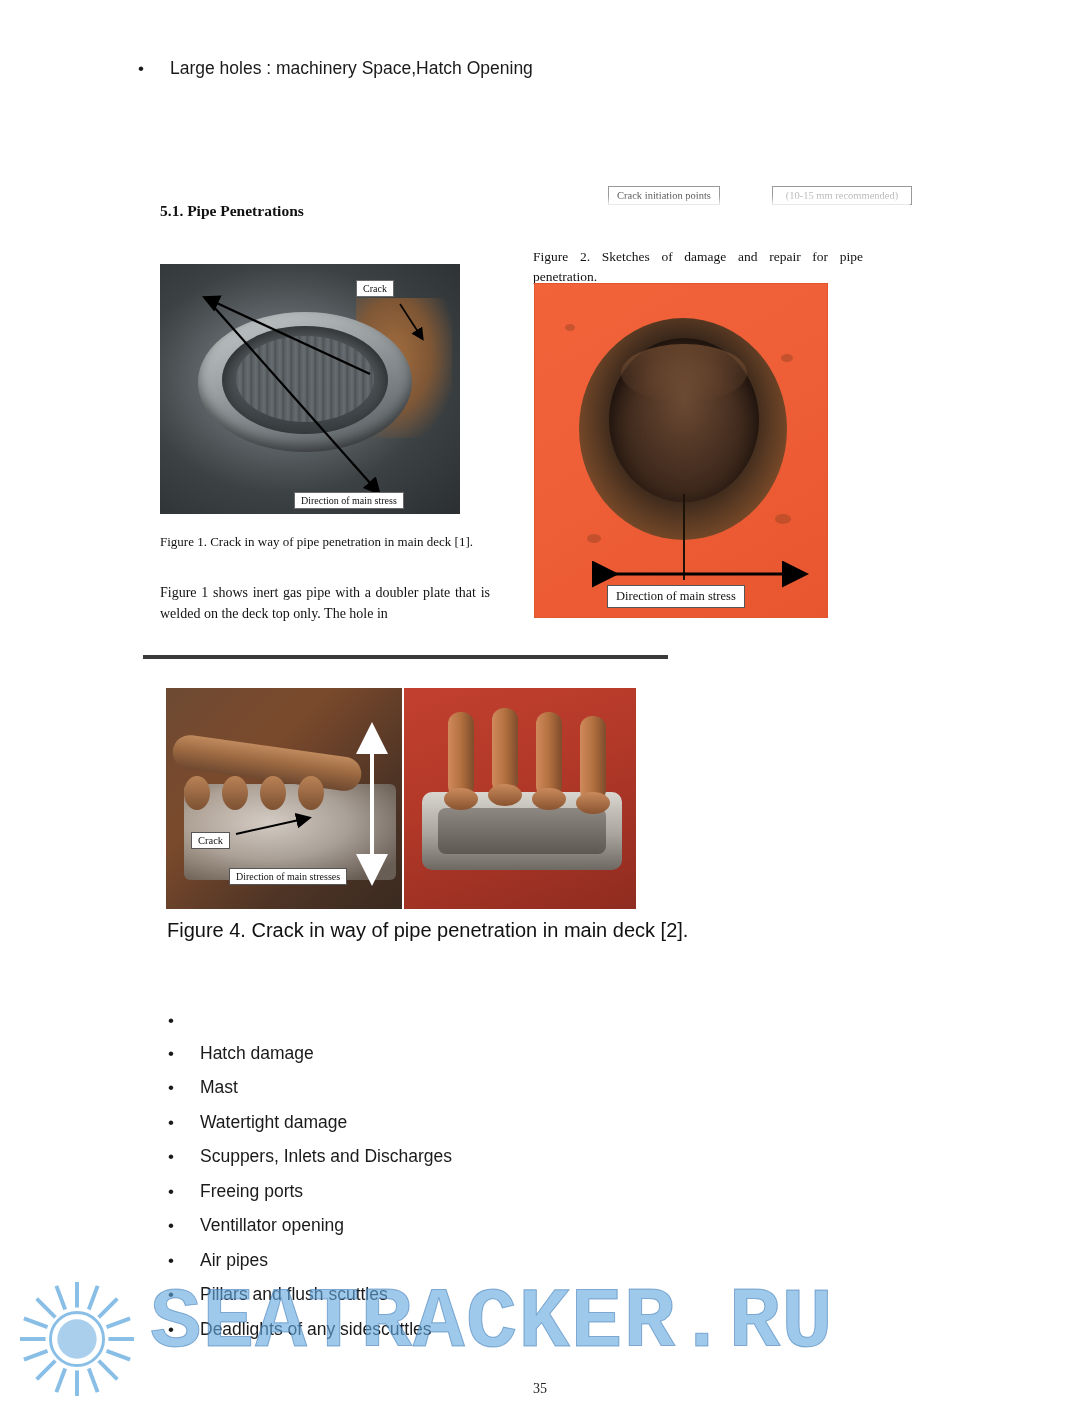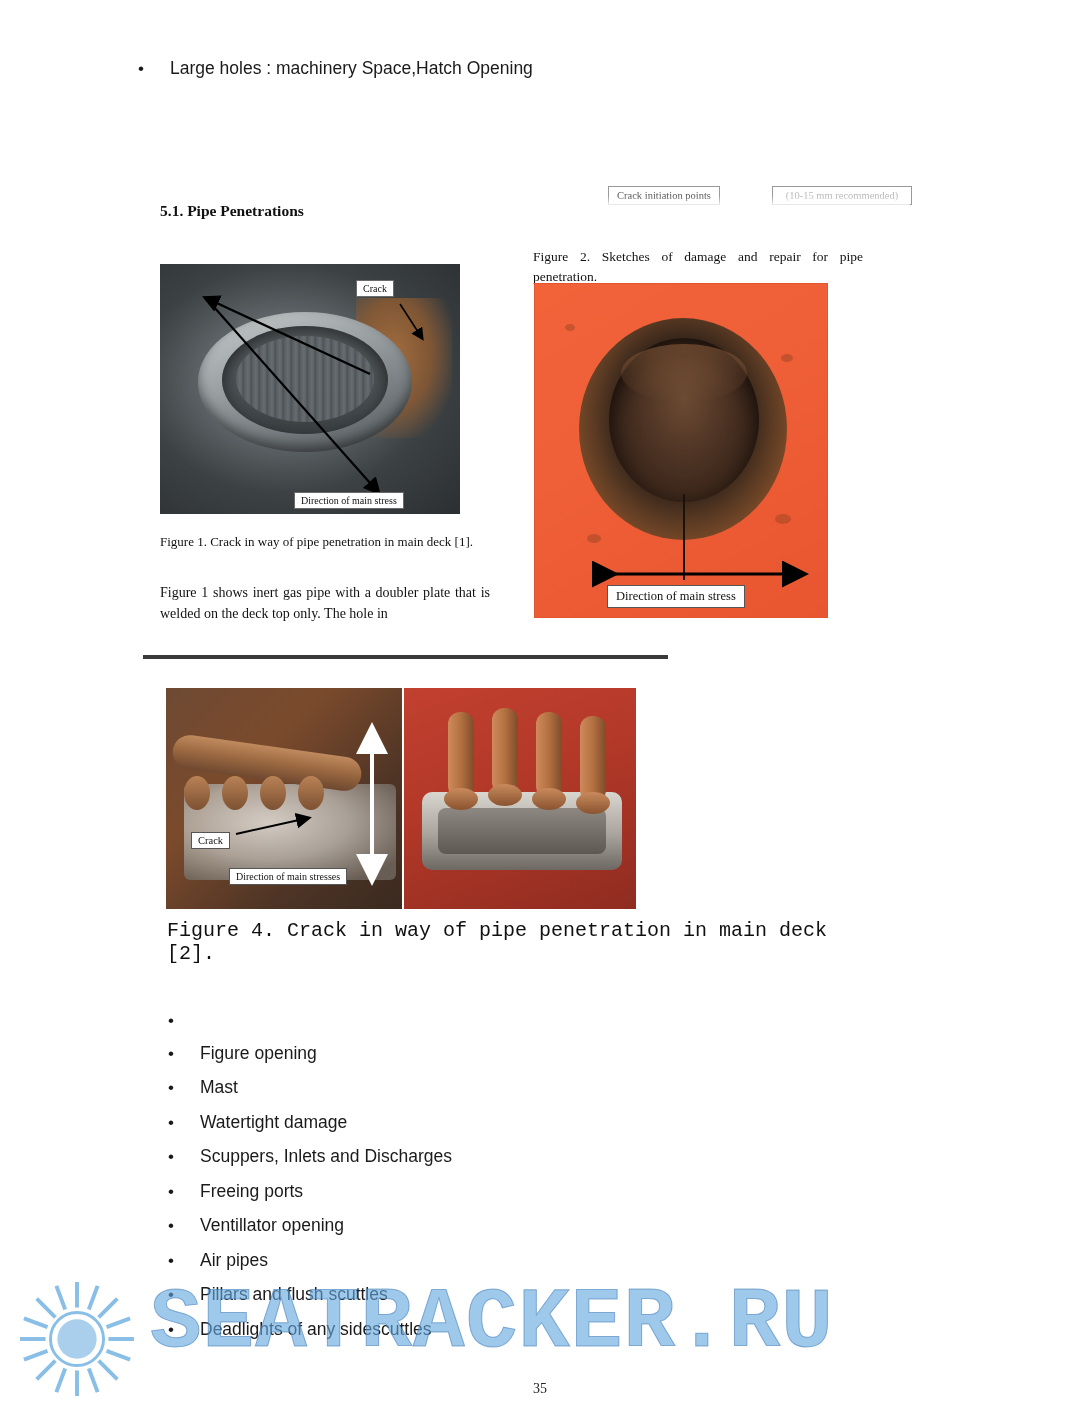--- a/index.html
+++ b/index.html
@@ -315,21 +315,21 @@
     width: 34px; height: 22px;
     border-radius: 50%;
     background: linear-gradient(180deg, #c98a5c 0%, #8a5430 100%);
   }
 
   .fig4-caption {
     position: absolute;
     left: 167px;
     top: 919px;
     width: 700px;
-    font-family: Liberation Mono, monospace;
+    font-family: Liberation Sans, sans-serif;
     font-size: 20px;
     color: #111;
   }
 
   
   .bullets {
     position: absolute;
     left: 168px;
     top: 1012px;
     width: 760px;
@@ -491,21 +491,21 @@
   </div>
 
   <div class="fig4-caption">Figure 4. Crack in way of pipe penetration in main deck [2].</div>
 
   <div class="bullets">
     <div class="row">
       <span class="dot">•</span>
     </div>
     <div class="row">
       <span class="dot">•</span>
-      <span>Figure opening</span>
+      <span>Hatch damage</span>
     </div>
     <div class="row">
       <span class="dot">•</span>
       <span>Mast</span>
     </div>
     <div class="row">
       <span class="dot">•</span>
       <span>Watertight damage</span>
     </div>
     <div class="row">

